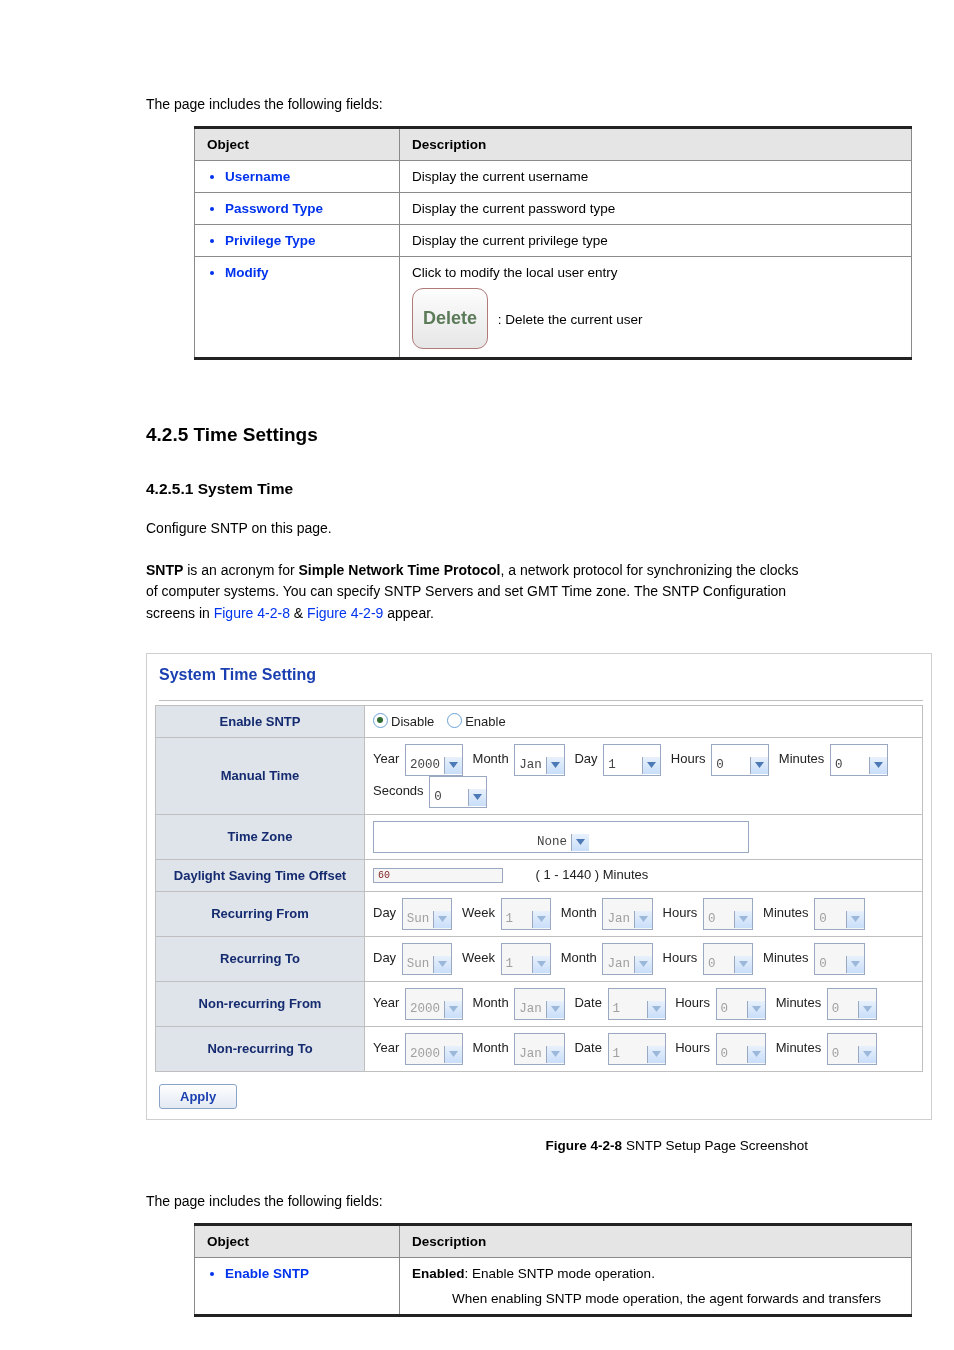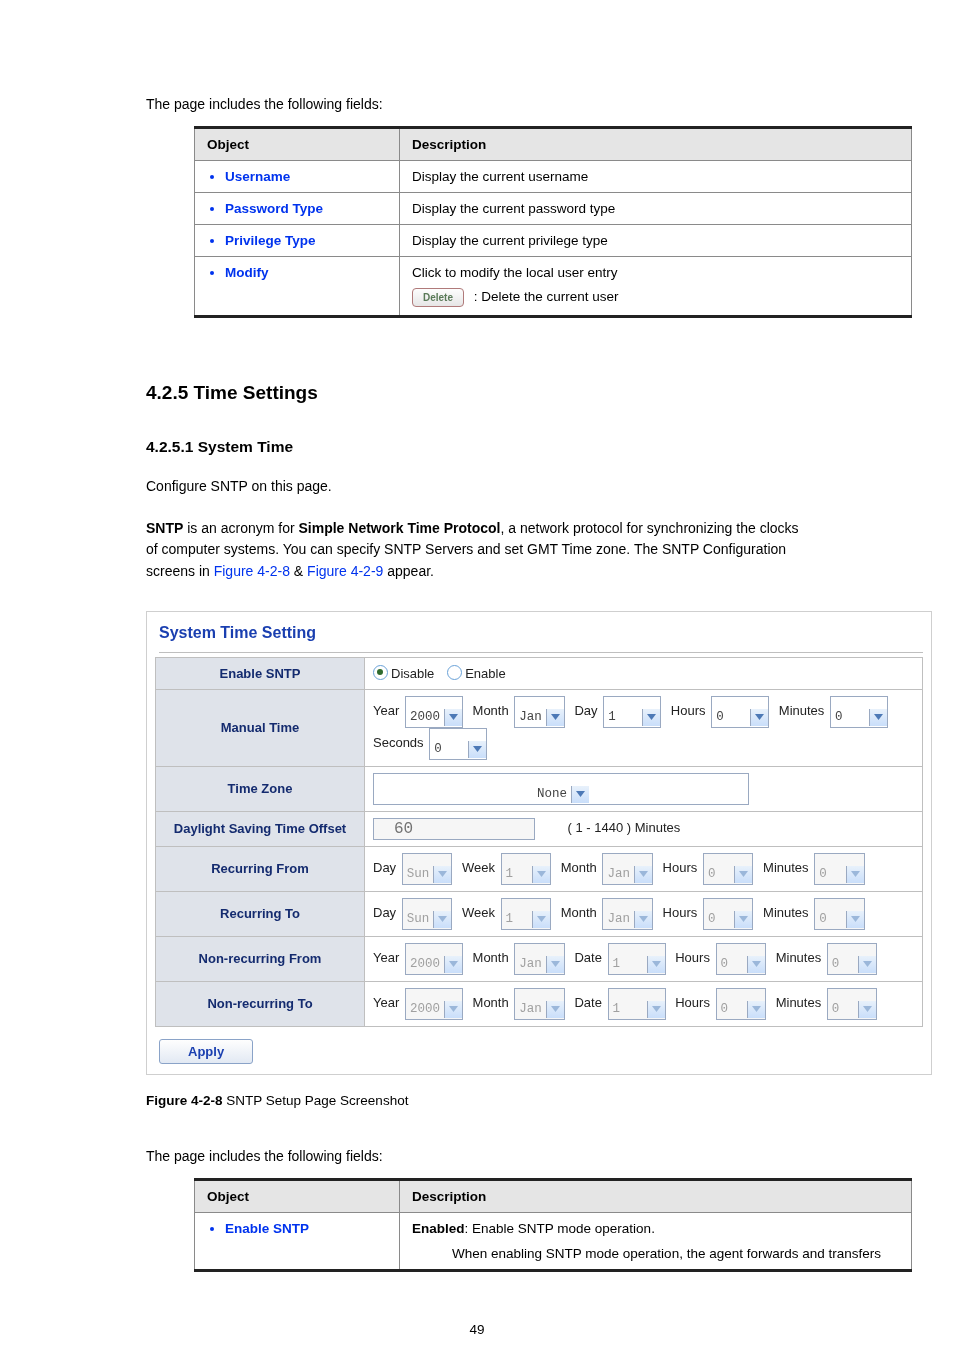--- a/index.html
+++ b/index.html
@@ -4,42 +4,42 @@
 <style>
   html,body{margin:0;padding:0;background:#fff;color:#000;font-family:Arial,Helvetica,sans-serif;font-size:14px}
   .page{width:798px;margin:0 auto;padding:70px 68px 40px 68px;box-sizing:border-box}
   .intro{margin:26px 0 14px 0}
   .obj-tbl{width:718px;margin-left:48px;border-collapse:collapse;border-top:3px solid #222;border-bottom:3px solid #222}
   .obj-tbl th,.obj-tbl td{border:1px solid #8a8a8a;padding:8px 12px;text-align:left;vertical-align:top;font-size:13.5px}
   .obj-tbl th{background:#e5e5e5;font-weight:bold}
   .obj-tbl td.obj{width:180px}
   .obj-tbl td.obj ul{margin:0;padding-left:18px}
   .obj-tbl td.obj li{color:#0033ee;font-weight:bold}
-  .btn-delete{display:inline-block;border:1px solid #b07a7a;border-radius:4px;background:linear-gradient(#fdfdfd,#e6e6e6);color:#5a7a58;font-weight:bold;font-size:10px;padding:3px 10px;margin-right:6px}
+  .btn-delete{display:inline-block;border:1px solid #b07a7a;border-radius:11px;background:linear-gradient(#fdfdfd,#e6e6e6);color:#5a7a58;font-weight:bold;font-size:18px;padding:19px 10px;margin-right:6px}
   h2.sec{font-size:19px;font-weight:bold;margin:64px 0 0 0}
   h3.sub{font-size:15.5px;font-weight:bold;margin:34px 0 0 0}
   .para{margin:20px 0 0 0;line-height:1.55}
   .figlink{color:#0033ee}
 
   
   .shot{width:786px;margin:28px 0 0 0;border:1px solid #cfcfcf;padding:10px 8px 10px 8px;box-sizing:border-box;background:#fff}
-  .shot-title{color:#1a3fb0;font-family:Verdana,Arial,sans-serif;font-weight:bold;font-size:16px;margin:2px 0 4px 4px;border-bottom:1px solid #bfbfbf;padding-bottom:10px}
+  .shot-title{color:#1a3fb0;font-family:Verdana,Arial,sans-serif;font-weight:bold;font-size:16px;margin:2px 0 4px 4px;border-bottom:1px solid #bfbfbf;padding-bottom:16px}
   .cfg{width:100%;border-collapse:collapse;font-family:Verdana,Arial,sans-serif;font-size:13px}
   .cfg th{background:#dfe3ea;border:1px solid #bfbfbf;color:#142b6f;font-weight:bold;text-align:center;padding:8px 6px;width:196px;font-size:13px}
   .cfg td{background:#fff;border:1px solid #bfbfbf;padding:6px 8px;color:#222}
   .cfg .lbl{color:#222;margin-right:2px}
   .radio{display:inline-block;width:13px;height:13px;border:1px solid #6aa2d8;border-radius:50%;vertical-align:-2px;margin-right:3px;background:#fff;position:relative}
   .radio.checked::after{content:"";position:absolute;left:2.5px;top:2.5px;width:6px;height:6px;border-radius:50%;background:#2f6b2f}
   .sel{display:inline-flex;align-items:center;height:19px;border:1px solid #9aa9c1;background:#fff;padding:11px 0 0 4px;font-family:"Courier New",monospace;font-size:12.5px;color:#444;margin-right:6px;vertical-align:middle}
   .sel.dis{color:#a0a0a0;background:#f6f6f6}
   .sel .arrow{display:inline-flex;width:17px;height:17px;margin-left:4px;align-items:center;justify-content:center;background:linear-gradient(#e8f1fb,#c9defa);border-left:1px solid #9aa9c1}
   .sel .arrow svg{display:block}
-  .num{display:inline-block;border:1px solid #9aa9c1;background:#f6f6f6;color:#737373;font-family:"Courier New",monospace;font-size:16px;padding:1px 20px;width:52px;vertical-align:middle}
-  .apply{display:inline-block;margin:12px 0 0 4px;border:1px solid #8aa3c8;border-radius:3px;background:linear-gradient(#fefefe,#e2e9f3);color:#1a3fb0;font-weight:bold;font-family:Verdana,Arial,sans-serif;font-size:13px;padding:4px 28px}
-  .caption{text-align:left;font-size:13.5px;margin:18px 0 0 0}
+  .num{display:inline-block;border:1px solid #9aa9c1;background:#f6f6f6;color:#7f1d1d;font-family:"Courier New",monospace;font-size:10px;padding:1px 4px;width:52px;vertical-align:middle}
+  .apply{display:inline-block;margin:12px 0 0 4px;border:1px solid #8aa3c8;border-radius:3px;background:linear-gradient(#fefefe,#e2e9f3);color:#1a3fb0;font-weight:bold;font-family:Verdana,Arial,sans-serif;font-size:13px;padding:4px 20px}
+  .caption{text-align:right;font-size:13.5px;margin:18px 0 0 0}
   .caption b{font-weight:bold}
   .pagenum{text-align:center;font-size:13.5px;margin-top:50px}
 </style>
 </head>
 <body>
 
 <div class="page">
 
   <div class="intro">The page includes the following fields:</div>
 

